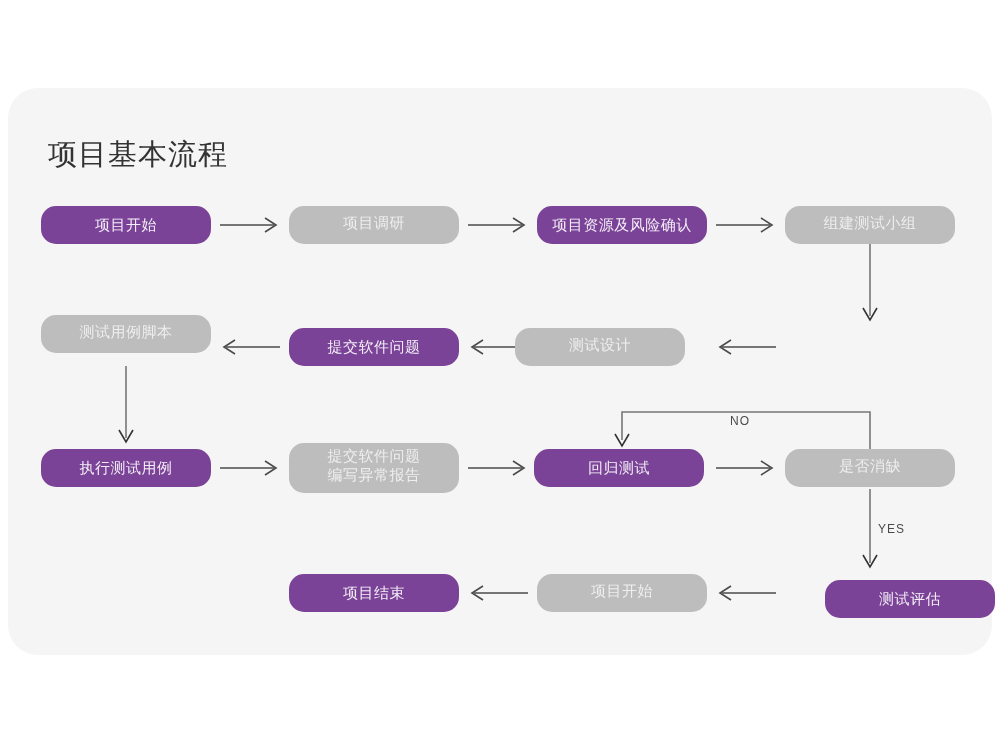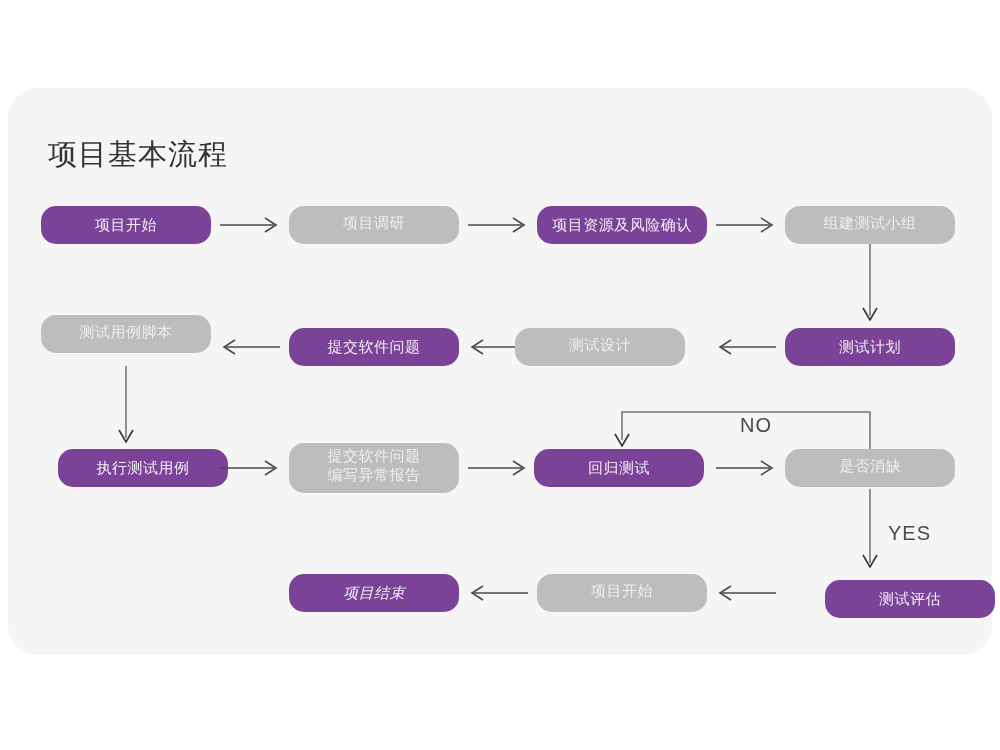--- a/index.html
+++ b/index.html
@@ -87,24 +87,23 @@
 
   .conn {
     position: absolute;
     pointer-events: none;
   }
   .conn svg { display: block; overflow: visible; }
 
   .edge-label {
     position: absolute;
     color: #4a4a4a;
-    font-size: 20px;
+    font-size: 12px;
     letter-spacing: 1px;
     white-space: nowrap;
-    margin-left: 10px;
   }
 </style>
 </head>
 <body>
 
 <div id="stage">
 
   <div id="card"></div>
 
   <div id="chart-title">项目基本流程</div>
@@ -165,38 +164,37 @@
 
   <div class="node gray" style="left:515px; top:328px;">测试设计</div>
 
   <div class="arrow-h" style="left:711px; top:337px; width:70px;">
     <svg width="64" height="18" viewBox="0 0 64 18" aria-hidden="true">
       <path d="M8 9 H62" stroke="#4a4a4a" stroke-width="1.6" fill="none"></path>
       <path d="M17 2 L6 9 L17 16" stroke="#4a4a4a" stroke-width="1.6" fill="none"></path>
     </svg>
   </div>
 
-  <div class="node purple" style="left:785px; top:328px;">测试计划</div>
 
   <div class="conn" style="left:111px; top:366px;">
     <svg width="30" height="84" viewBox="0 0 30 84" aria-hidden="true">
       <path d="M15 0 V72" stroke="#777777" stroke-width="1.6" fill="none"></path>
       <path d="M8 64 L15 76 L22 64" stroke="#333333" stroke-width="1.6" fill="none"></path>
     </svg>
   </div>
 
   <div class="conn" style="left:612px; top:408px;">
     <svg width="270" height="48" viewBox="0 0 270 48" aria-hidden="true">
       <path d="M258 42 V4 H10 V32" stroke="#777777" stroke-width="1.6" fill="none"></path>
       <path d="M3 26 L10 38 L17 26" stroke="#333333" stroke-width="1.6" fill="none"></path>
     </svg>
   </div>
   <div class="edge-label" style="left:730px; top:414px;">NO</div>
 
-  <div class="node purple" style="left:58px; top:449px;">执行测试用例</div>
+  <div class="node purple" style="left:41px; top:449px;">执行测试用例</div>
 
   <div class="arrow-h" style="left:215px; top:458px; width:70px;">
     <svg width="64" height="18" viewBox="0 0 64 18" aria-hidden="true">
       <path d="M2 9 H56" stroke="#4a4a4a" stroke-width="1.6" fill="none"></path>
       <path d="M47 2 L58 9 L47 16" stroke="#4a4a4a" stroke-width="1.6" fill="none"></path>
     </svg>
   </div>
 
   <div class="node gray tall" style="left:289px; top:443px;">提交软件问题
 编写异常报告</div>
@@ -220,21 +218,21 @@
   <div class="node gray" style="left:785px; top:449px;text-align:right;">是否消缺</div>
 
   <div class="conn" style="left:855px; top:489px;">
     <svg width="30" height="86" viewBox="0 0 30 86" aria-hidden="true">
       <path d="M15 0 V74" stroke="#777777" stroke-width="1.6" fill="none"></path>
       <path d="M8 66 L15 78 L22 66" stroke="#333333" stroke-width="1.6" fill="none"></path>
     </svg>
   </div>
   <div class="edge-label" style="left:878px; top:522px;">YES</div>
 
-  <div class="node purple" style="left:289px; top:574px;font-style:italic;">项目结束</div>
+  <div class="node purple" style="left:289px; top:574px;">项目结束</div>
 
   <div class="arrow-h" style="left:463px; top:583px; width:70px;">
     <svg width="64" height="18" viewBox="0 0 64 18" aria-hidden="true">
       <path d="M8 9 H62" stroke="#4a4a4a" stroke-width="1.6" fill="none"></path>
       <path d="M17 2 L6 9 L17 16" stroke="#4a4a4a" stroke-width="1.6" fill="none"></path>
     </svg>
   </div>
 
   <div class="node gray" style="left:537px; top:574px;">项目开始</div>
 

